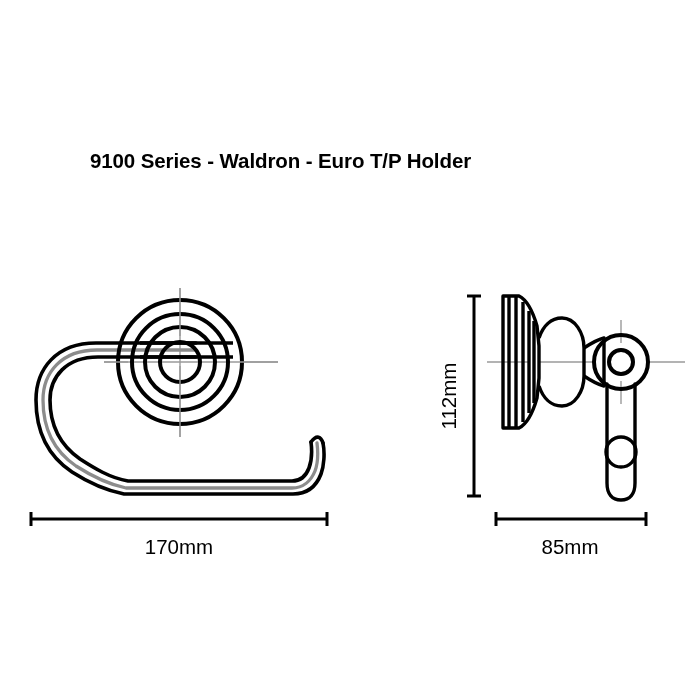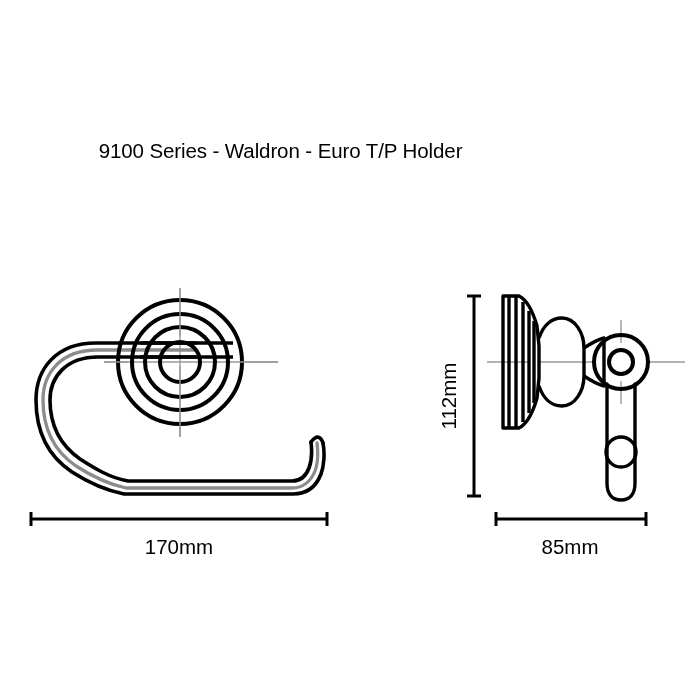--- a/index.html
+++ b/index.html
@@ -19,25 +19,25 @@
     position: absolute;
     left: 0;
     top: 0;
     width: 700px;
     height: 700px;
     background: #ffffff;
   }
   #sheet-title {
     position: absolute;
     left: 0;
-    top: 139px;
+    top: 149px;
     width: 561px;
     text-align: center;
     font-size: 20.5px;
-    font-weight: normal;
+    font-weight: bold;
     letter-spacing: -0.1px;
     color: #000000;
     white-space: nowrap;
   }
   svg.tech-svg {
     position: absolute;
     left: 0;
     top: 0;
     width: 700px;
     height: 700px;

